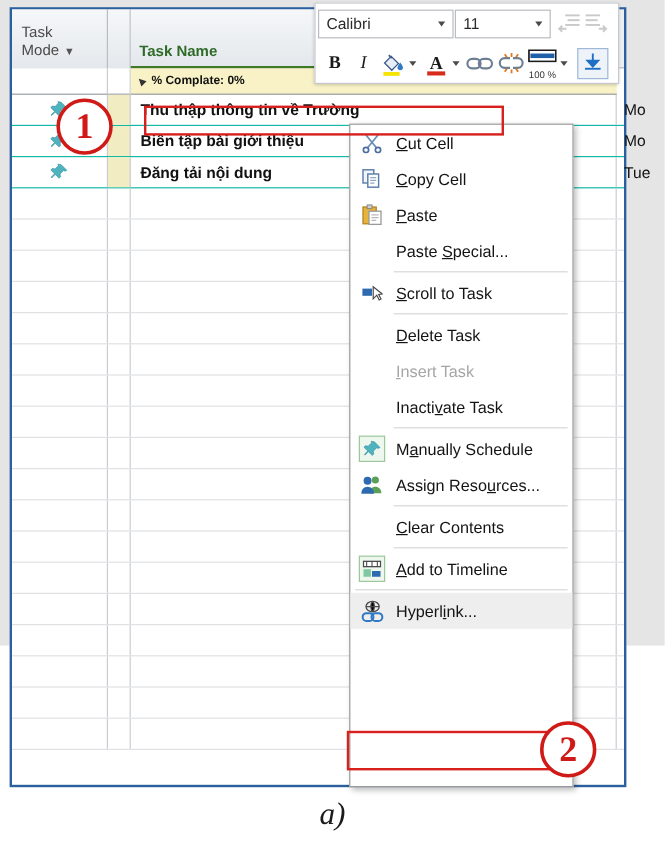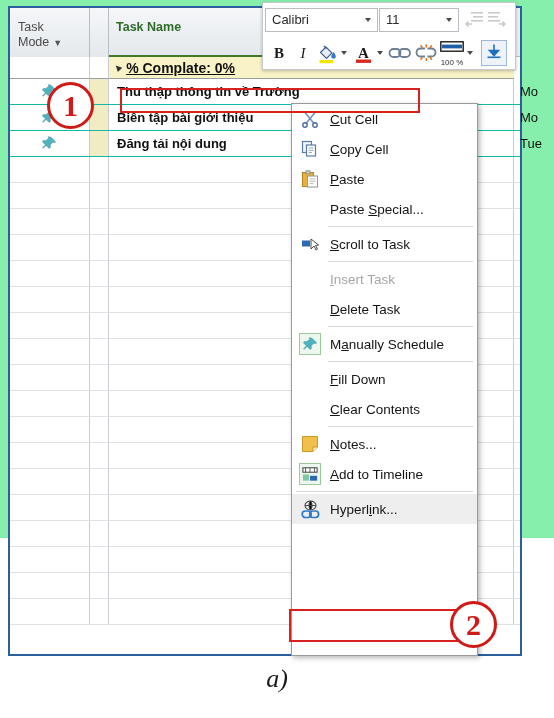--- a/index.html
+++ b/index.html
@@ -3,21 +3,21 @@
 <meta charset="utf-8">
 <style>
   * { box-sizing: border-box; margin: 0; padding: 0; }
   html, body {
     width: 554px; height: 718px;
     background: #ffffff;
     font-family: "Liberation Sans", sans-serif;
     overflow: hidden;
   }
 
-  #root { position: relative; width: 554px; height: 538px; background:#86efac; }
+  #root { position: relative; width: 554px; height: 538px; background:#e5e5e5; }
 
   
   .win {
     position: absolute;
     left: 8px; top: 6px;
     width: 514px; height: 650px;
     border: 2px solid #2c5f9e;
     background: #ffffff;
   }
 
@@ -38,37 +38,37 @@
   .hdr-mid { left: 80px; width: 19px; }
   .hdr-name { left: 99px; width: 405px; border-bottom: 2px solid #3f7a26; }
 
   .hdr-taskmode-txt {
     font-size: 12.5px; color: #4a4a4a;
     line-height: 15px; padding: 0 0 6px 8px;
   }
   .hdr-arrow { display:inline-block; margin-left:4px; color:#555; font-size:9px; }
   .hdr-name-txt {
     font-size: 12.5px; font-weight: bold; color: #2e6b28;
-    padding: 0 0 21px 7px;
+    padding: 0 0 5px 7px;
   }
 
   
   .pct-row {
     position: absolute; left: 0; top: 49px;
     width: 100%; height: 22px;
   }
   .pct-left { position:absolute; left:0; top:0; width:80px; height:22px;
     background:#fff; border-right:1px solid #c9ccd1; border-bottom:1px solid #9a9da2; }
   .pct-mid  { position:absolute; left:80px; top:0; width:19px; height:22px;
     background:#fff; border-right:1px solid #c9ccd1; border-bottom:1px solid #9a9da2; }
   .pct-main { position:absolute; left:99px; top:0; width:405px; height:22px;
     background:#f8f2c6; border-bottom:1px solid #9a9da2;
     display:flex; align-items:center; }
   .pct-tri { font-size: 8px; color:#333; margin: 0 5px 0 6px; transform: rotate(45deg); }
-  .pct-txt { font-size: 14px; font-weight: bold; color:#111;text-decoration:underline; }
+  .pct-txt { font-size: 10px; font-weight: bold; color:#111; }
 
   
   .grid { position: absolute; left:0; top:71px; width:100%; bottom:0; }
   .row {
     position: relative; height: 26px; width: 100%;
     border-bottom: 1px solid #dfe1e4;
   }
   .row.taskrow { border-bottom: 1px solid #14b8a6; }
   .cell-mode { position:absolute; left:0; top:0; width:80px; height:100%;
     border-right:1px solid #c9ccd1; display:flex; align-items:center; justify-content:center; }
@@ -486,64 +486,66 @@
         <svg width="18" height="18" viewBox="0 0 18 18">
           <rect x="1" y="5.5" width="8" height="6" fill="#2e6ab0"></rect>
           <path d="M10 4 L10 14 L13 11 L15 15 L16.5 14.2 L14.6 10.4 L17.6 10 Z" fill="#ffffff" stroke="#4a4a4a" stroke-width="1"></path>
         </svg>
       </span>
       <span><u>S</u>croll to Task</span>
     </div>
 
     <div class="msep"></div>
 
+    <div class="mi">
+      <span><u>D</u>elete Task</span>
+    </div>
+
     <div class="mi disabled">
       <span><u>I</u>nsert Task</span>
     </div>
 
     <div class="mi">
-      <span><u>D</u>elete Task</span>
-    </div>
-
+      <span>Inacti<u>v</u>ate Task</span>
+    </div>
 
     <div class="msep"></div>
 
     <div class="mi">
       <span class="ico" style="border:1px solid #9ec79e;background:#eef7ee;">
         <svg width="15" height="15" viewBox="0 0 16 16">
             <path d="M9.6 1.3 14.6 6.3 13 7.1 11.7 6.5 8.6 9.6 9 12.1 7.7 13.4 4.3 10 1.2 13.1 0.6 12.5 3.7 9.4 0.3 6 1.6 4.7 4.1 5.1 7.2 2 6.6 0.7 z" fill="#4fb3bf" stroke="#2d8a96" stroke-width="0.5"></path>
           </svg>
       </span>
       <span>M<u>a</u>nually Schedule</span>
     </div>
 
 
-
-    <div class="msep"></div>
-
-    <div class="mi">
-      <span><u>F</u>ill Down</span>
-    </div>
-
-    <div class="mi">
-      <span><u>C</u>lear Contents</span>
-    </div>
-
-    <div class="msep"></div>
-
-
     <div class="mi">
       <span class="ico">
         <svg width="18" height="18" viewBox="0 0 18 18">
-          <path d="M1.5 1.5 h15 v10.5 l-4.5 4.5 h-10.5 z" fill="#f0c04a" stroke="#c79a28" stroke-width="1"></path>
-          <path d="M16.5 12 h-4.5 v4.5" fill="#fdf0cb" stroke="#c79a28" stroke-width="1"></path>
-        </svg>
-      </span>
-      <span><u>N</u>otes...</span>
-    </div>
+          <circle cx="11.8" cy="5" r="3" fill="#5aa05a"></circle>
+          <path d="M6.8 16 c0-3.2 2.2-5.3 5-5.3 s5 2.1 5 5.3 z" fill="#5aa05a"></path>
+          <circle cx="5.3" cy="5.6" r="3.3" fill="#2e6ab0"></circle>
+          <path d="M0 16.5 c0-3.5 2.4-5.8 5.3-5.8 s5.3 2.3 5.3 5.8 z" fill="#2e6ab0"></path>
+        </svg>
+      </span>
+      <span>Assign Reso<u>u</u>rces...</span>
+    </div>
+
+    <div class="msep"></div>
+
+
+    <div class="mi">
+      <span><u>C</u>lear Contents</span>
+    </div>
+
+    <div class="msep"></div>
+
+
 
     <div class="mi">
       <span class="ico" style="border:1px solid #9ec79e;background:#eef7ee;">
         <svg width="16" height="16" viewBox="0 0 18 18">
           <rect x="1" y="2" width="16" height="5" fill="#ffffff" stroke="#4a4a4a" stroke-width="1.2"></rect>
           <path d="M4 2 v5 M9 2 v5 M14 2 v5" stroke="#4a4a4a" stroke-width="1"></path>
           <path d="M1 9.5 h7 v7 h-7 z" fill="#7fc9a0"></path>
           <path d="M9 11 h8 v5.5 h-8 z" fill="#2e6ab0"></path>
         </svg>
       </span>

